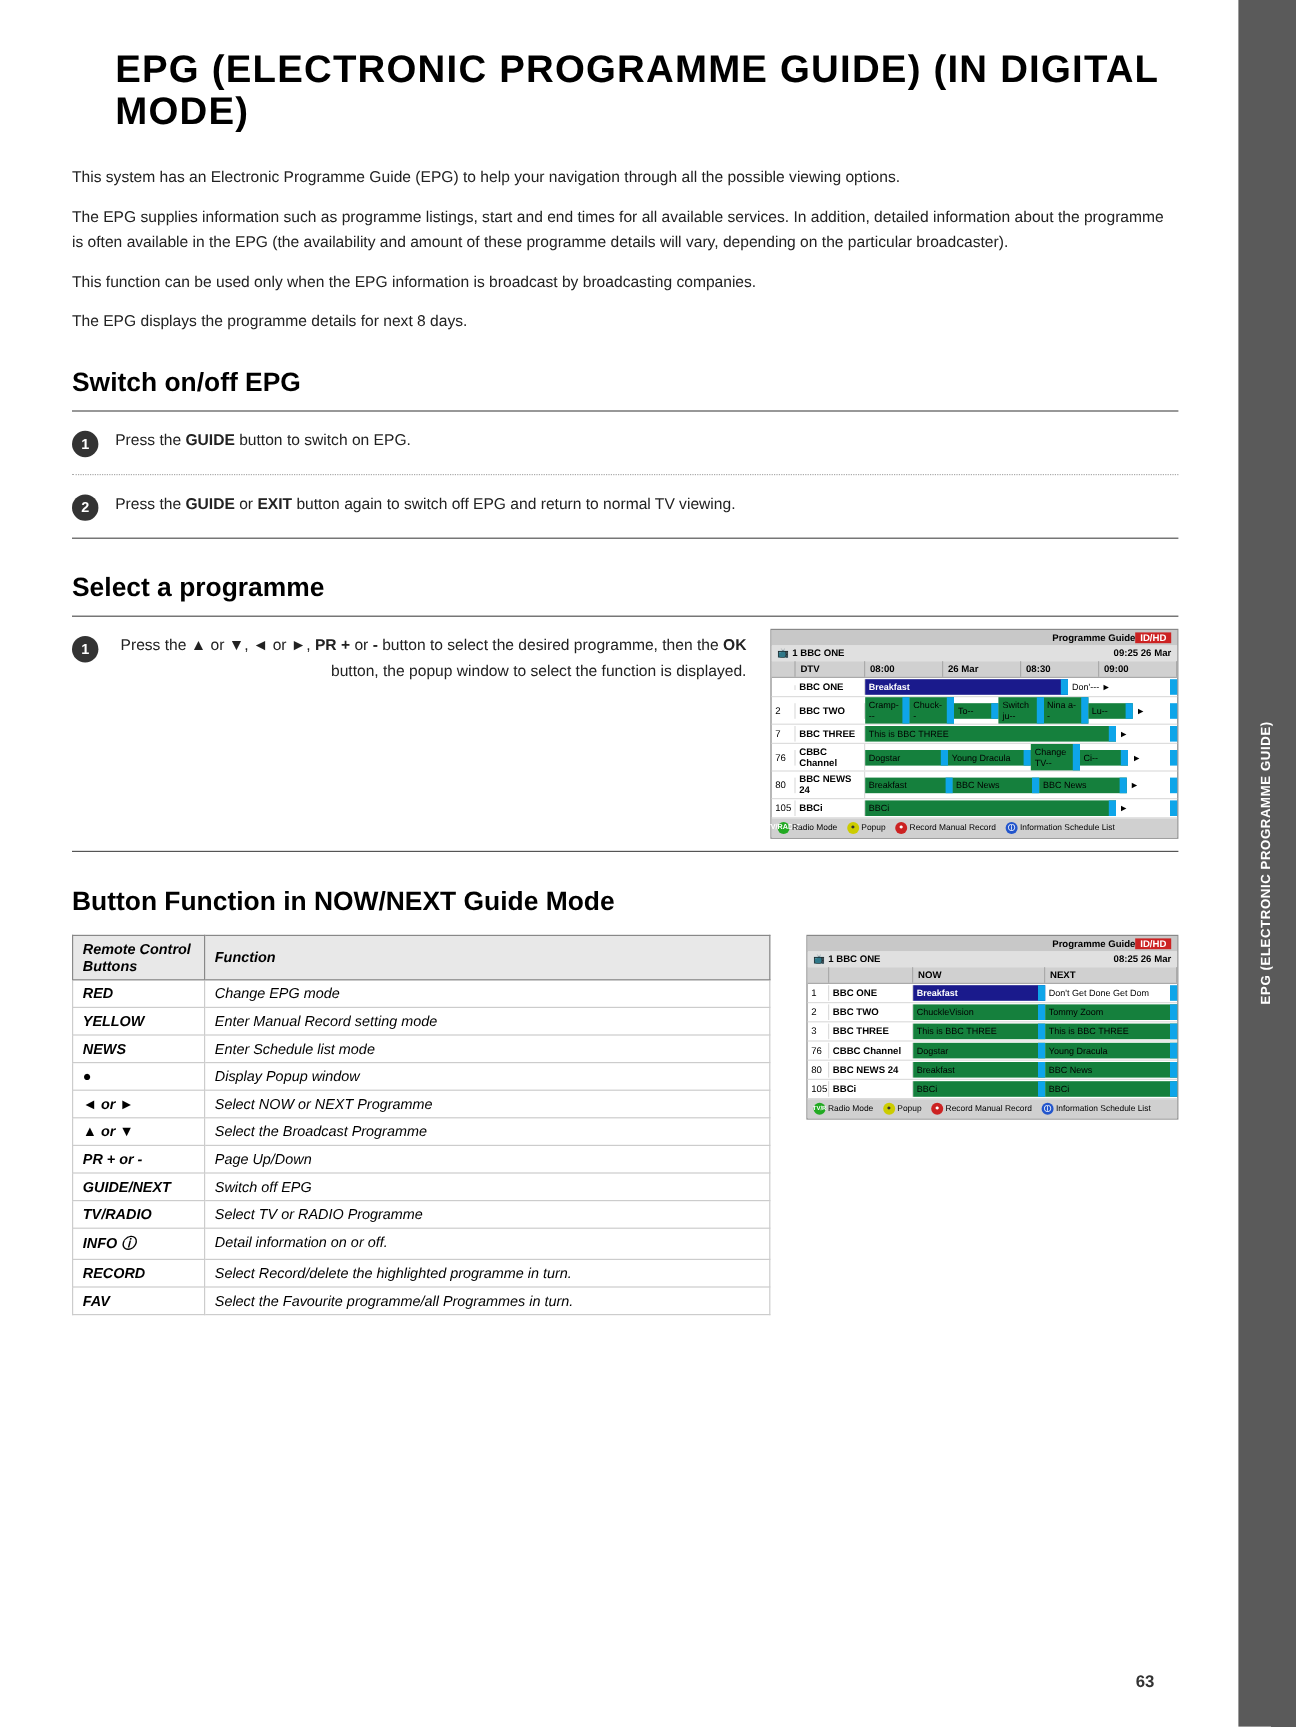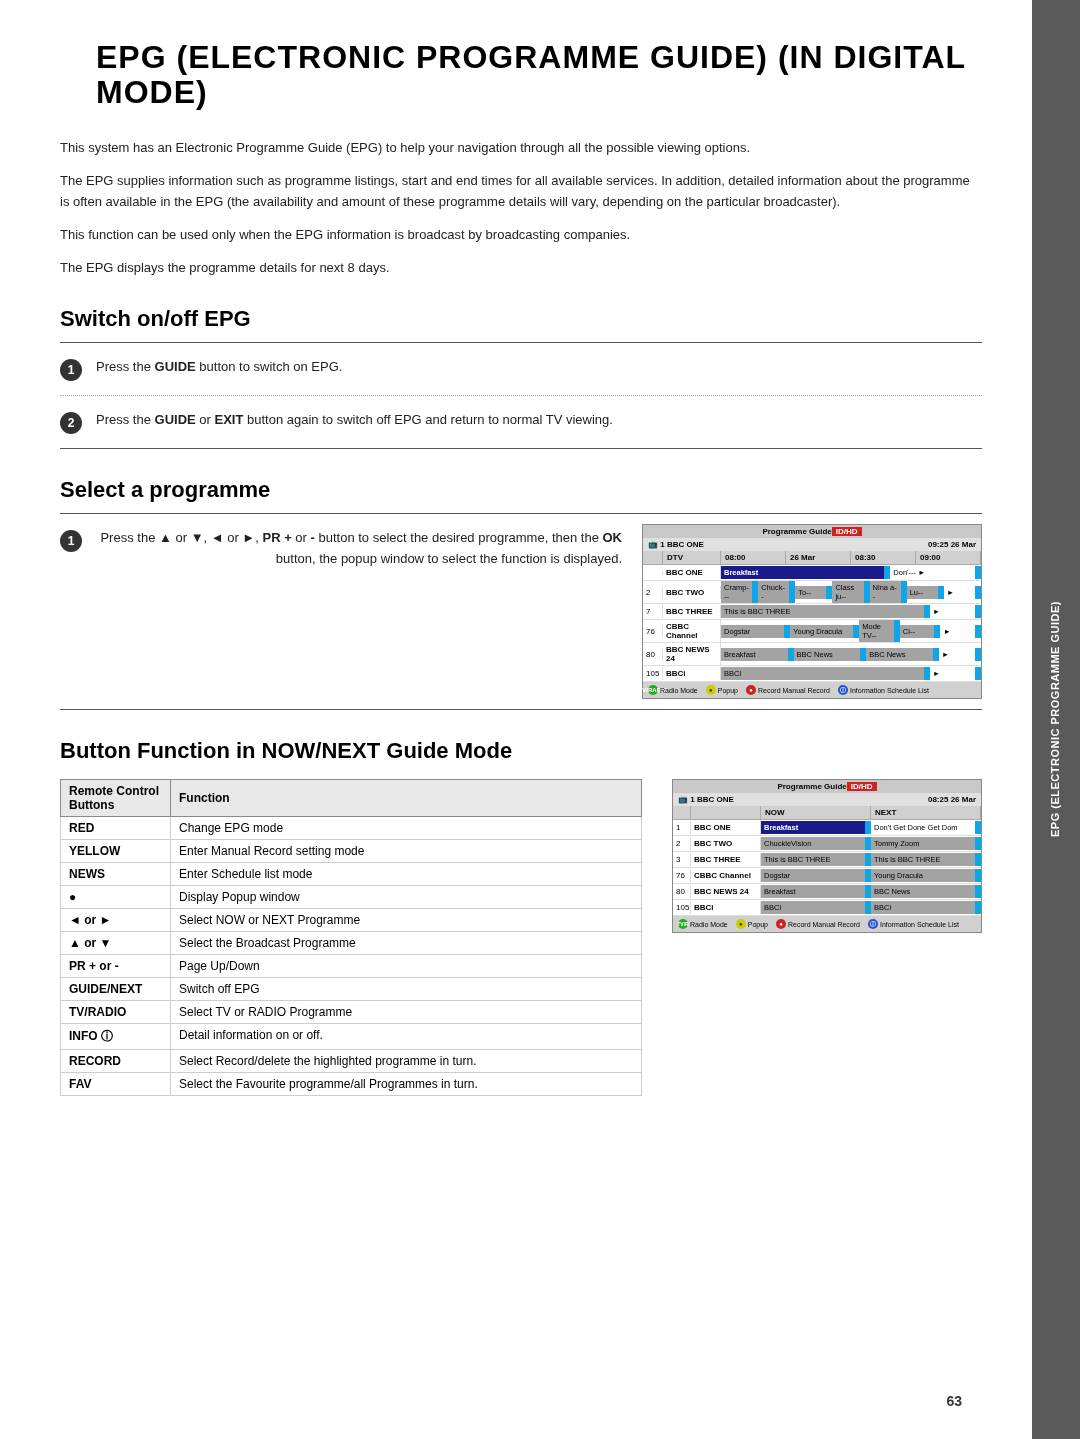--- a/index.html
+++ b/index.html
@@ -120,21 +120,21 @@
       border: 1px solid #888;
       background: #fff;
       width: 340px;
       font-size: 9px;
       position: absolute;
     }
 
     .epg-screen-top-bar {
       background: #c8c8c8;
       display: flex;
-      justify-content: center;
+      justify-content: flex-end;
       padding: 2px 5px;
       font-size: 8px;
       font-weight: bold;
     }
 
     .epg-channel-bar {
       background: #e0e0e0;
       padding: 2px 5px;
       font-size: 8px;
       font-weight: bold;
@@ -186,21 +186,21 @@
       border-right: 6px solid #0ea5e9;
     }
 
     .epg-prog-highlight {
       background: #1a1a8c;
       color: #fff;
       font-weight: bold;
     }
 
     .epg-prog-gray {
-      background: #a3a3a3;
+      background: #15803d;
     }
 
     .epg-bottom-bar {
       background: #d0d0d0;
       display: flex;
       gap: 8px;
       padding: 3px 5px;
       font-size: 7px;
       align-items: center;
     }
@@ -225,20 +225,21 @@
 
     
     .btn-function-section {
       display: flex;
       gap: 30px;
       margin-top: 15px;
     }
 
     .function-table-wrapper {
       flex: 1;
+      font-style: italic;
     }
 
     .function-table {
       border: 1px solid #888;
       border-collapse: collapse;
       width: 100%;
       font-size: 12px;
     }
 
     .function-table th {
@@ -358,39 +359,39 @@
             <div class="epg-prog epg-prog-highlight" style="flex:2;">Breakfast</div>
             <div class="epg-prog">Don'--- ►</div>
           </div>
 
           <div class="epg-data-row">
             <div class="epg-ch-num">2</div>
             <div class="epg-ch-name">BBC TWO</div>
             <div class="epg-prog epg-prog-gray">Cramp---</div>
             <div class="epg-prog epg-prog-gray">Chuck--</div>
             <div class="epg-prog epg-prog-gray">To--</div>
-            <div class="epg-prog epg-prog-gray">Class ju--</div>
+            <div class="epg-prog epg-prog-gray">Switch ju--</div>
             <div class="epg-prog epg-prog-gray">Nina a--</div>
             <div class="epg-prog epg-prog-gray">Lu--</div>
             <div class="epg-prog">►</div>
           </div>
 
           <div class="epg-data-row">
             <div class="epg-ch-num">7</div>
             <div class="epg-ch-name">BBC THREE</div>
             <div class="epg-prog epg-prog-gray" style="flex:5;">This is BBC THREE</div>
             <div class="epg-prog">►</div>
           </div>
 
           <div class="epg-data-row">
             <div class="epg-ch-num">76</div>
             <div class="epg-ch-name">CBBC Channel</div>
             <div class="epg-prog epg-prog-gray" style="flex:2;">Dogstar</div>
             <div class="epg-prog epg-prog-gray" style="flex:2;">Young Dracula</div>
-            <div class="epg-prog epg-prog-gray">Mode TV--</div>
+            <div class="epg-prog epg-prog-gray">Change TV--</div>
             <div class="epg-prog epg-prog-gray">Ci--</div>
             <div class="epg-prog">►</div>
           </div>
 
           <div class="epg-data-row">
             <div class="epg-ch-num">80</div>
             <div class="epg-ch-name">BBC NEWS 24</div>
             <div class="epg-prog epg-prog-gray" style="flex:2;">Breakfast</div>
             <div class="epg-prog epg-prog-gray" style="flex:2;">BBC News</div>
             <div class="epg-prog epg-prog-gray" style="flex:2;">BBC News</div>

